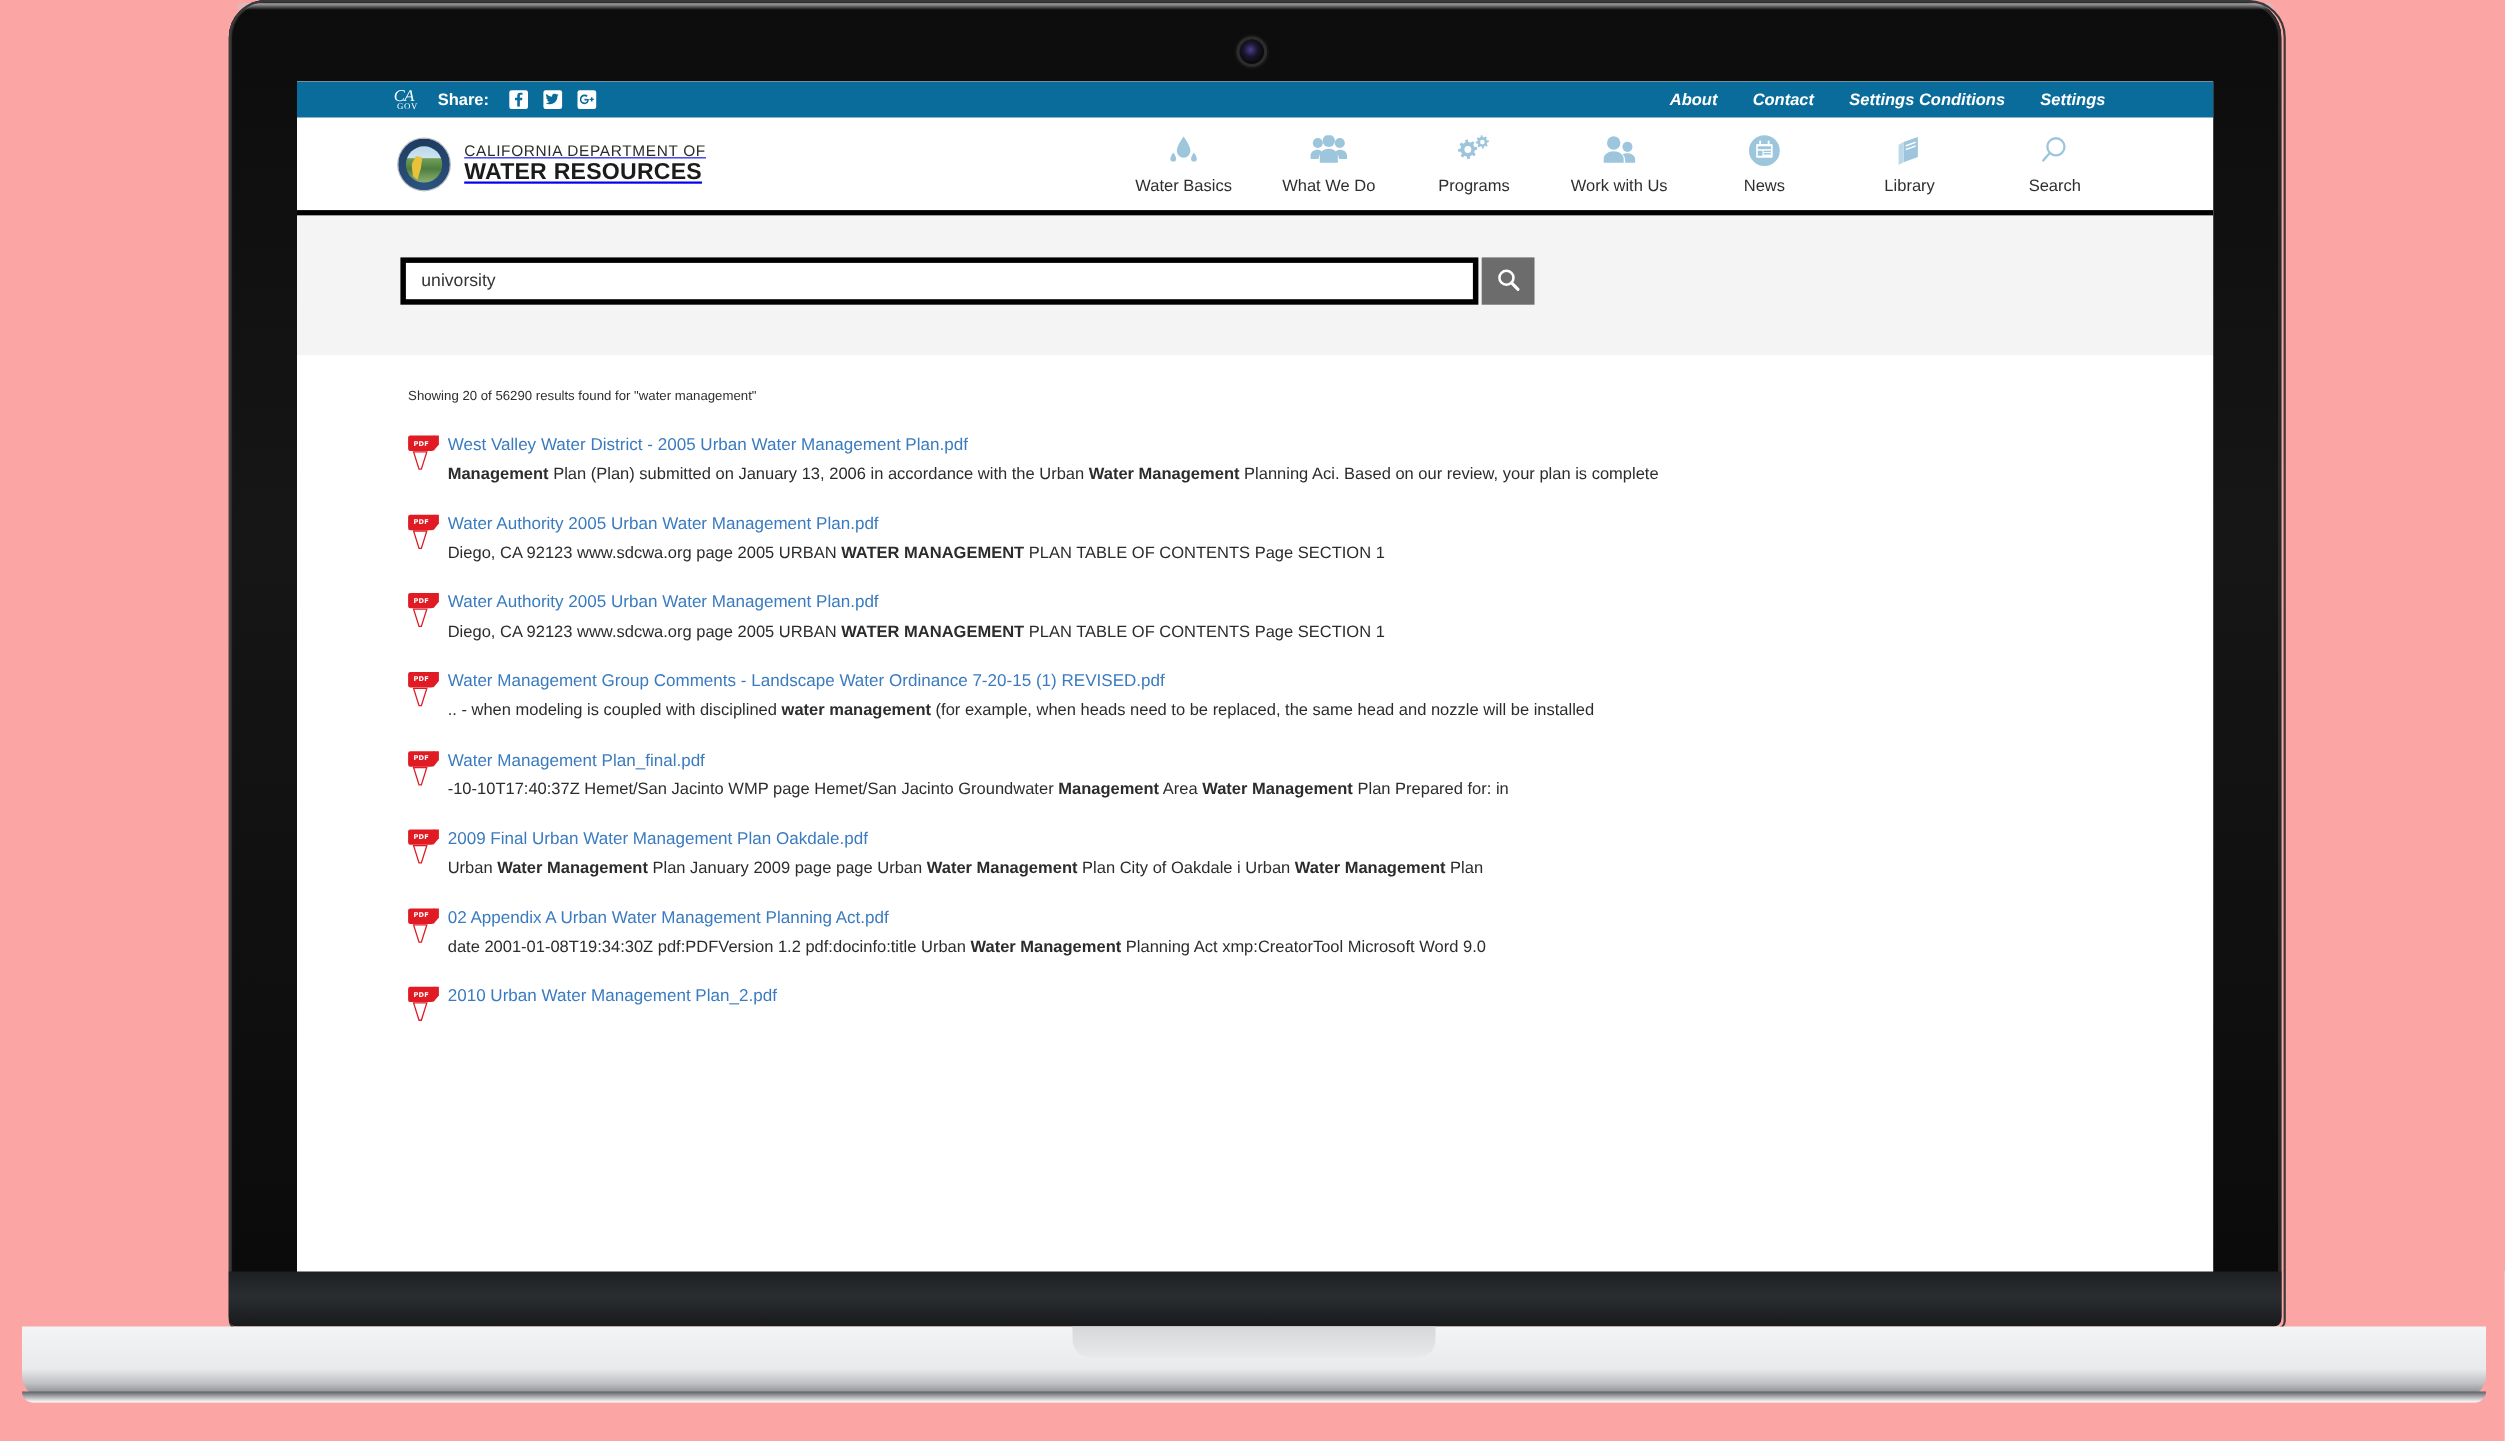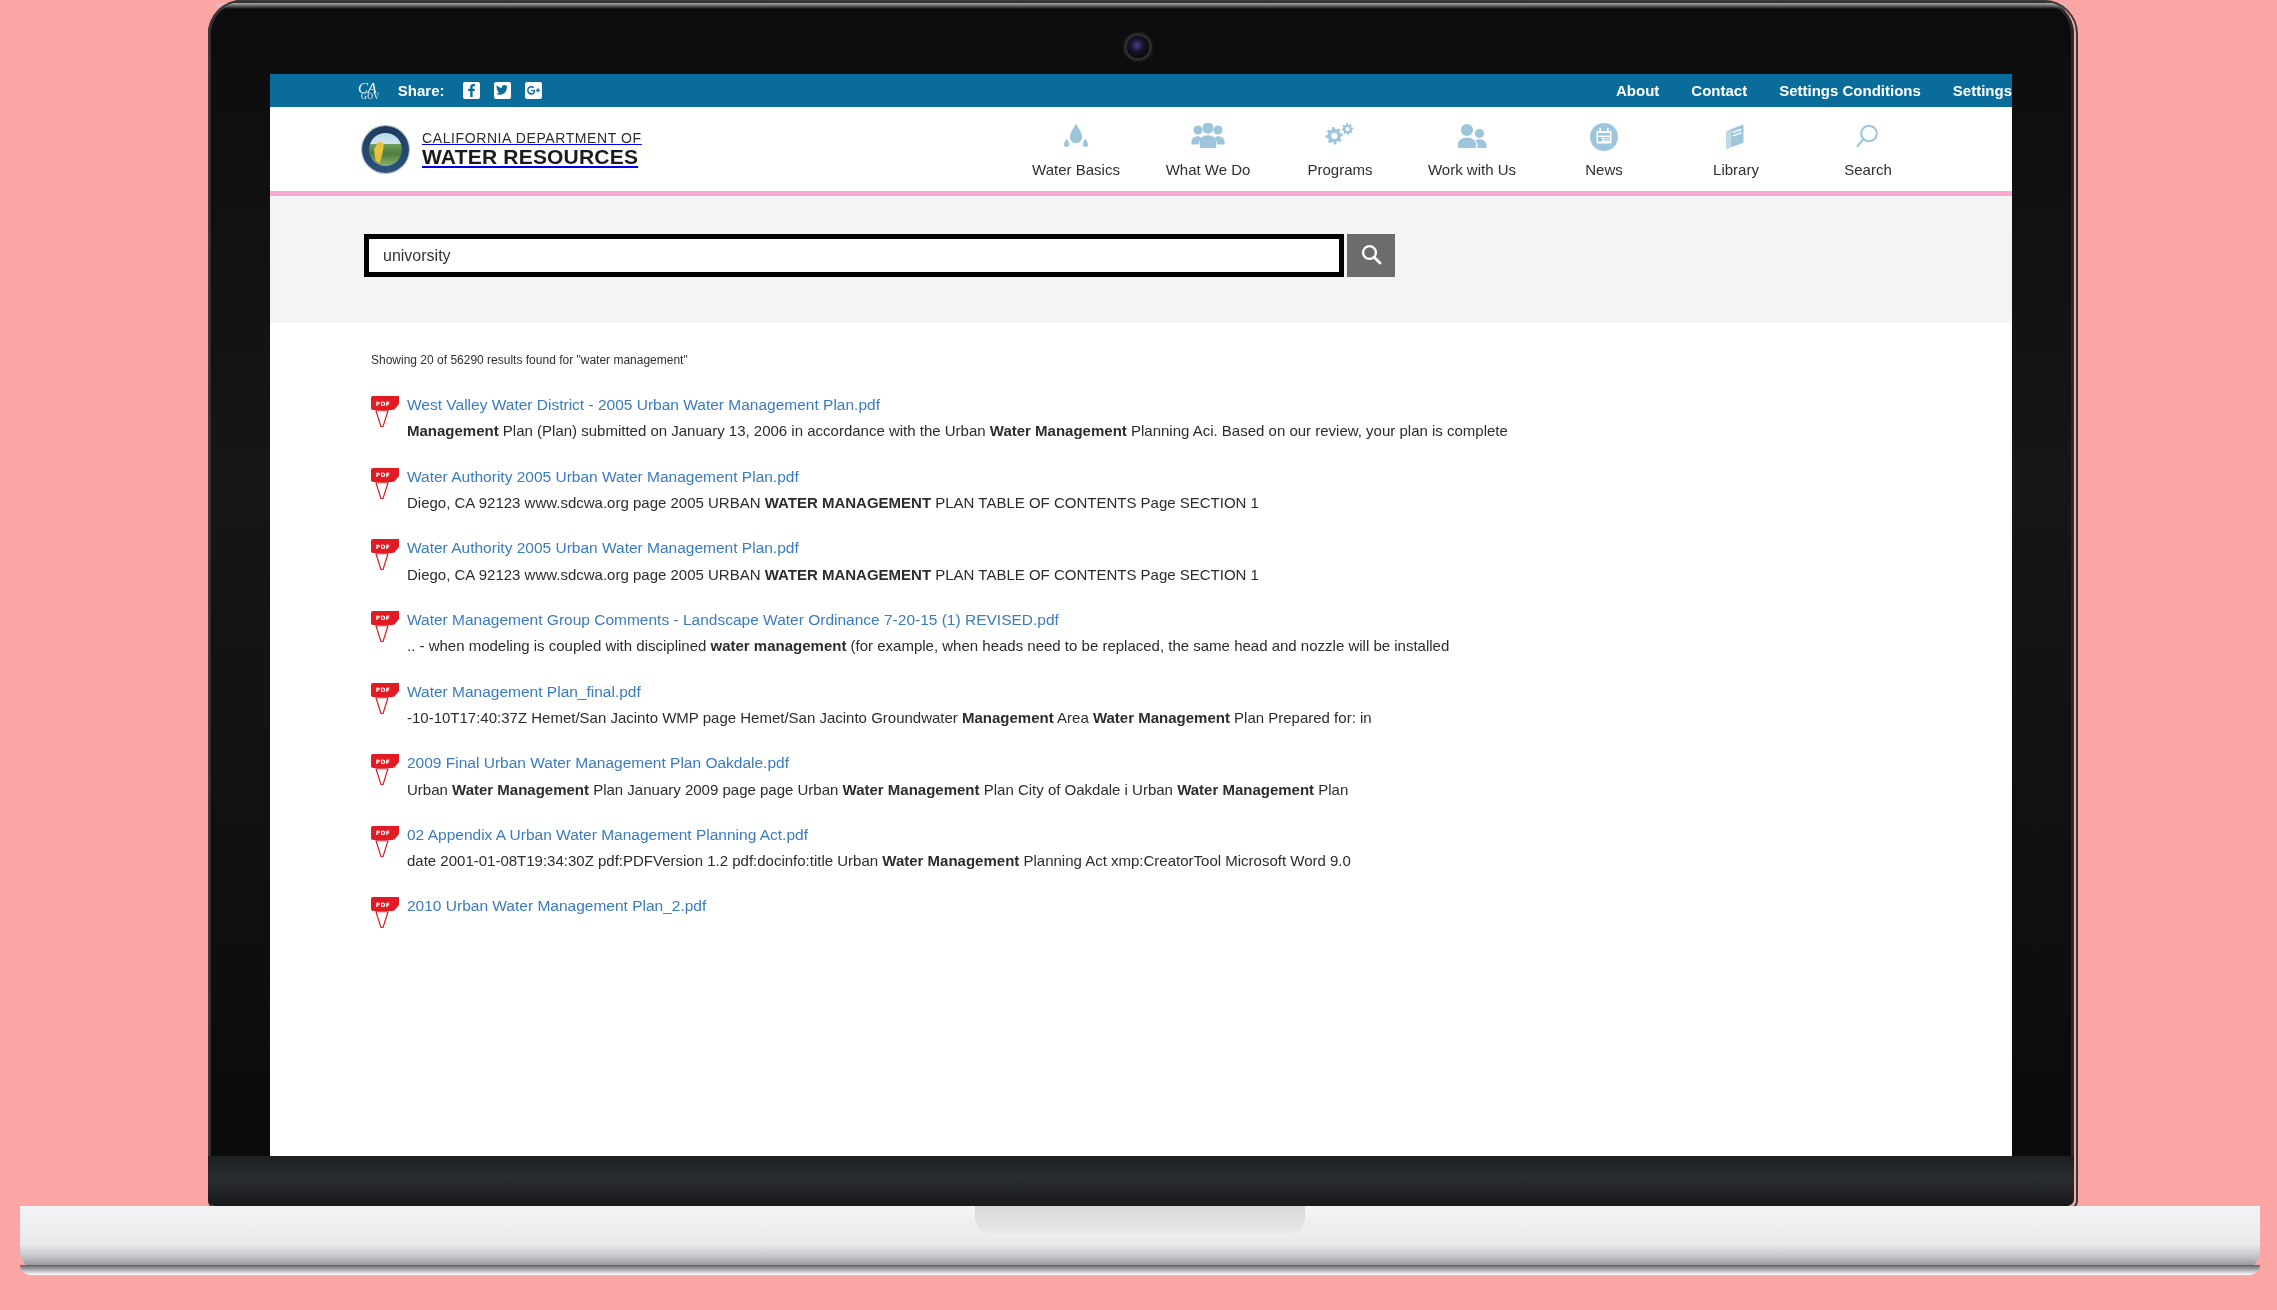--- a/index.html
+++ b/index.html
@@ -150,39 +150,41 @@
     color: #0a6c9a;
     border-radius: 2px;
     display: flex; align-items: center; justify-content: center;
     font-weight: bold;
     font-size: 13px;
     font-family: "DejaVu Sans", sans-serif;
     line-height: 1;
   }
   .utility-right {
     margin-left: auto;
+    margin-right: 98px;
     display: flex;
     align-items: flex-end;
     gap: 32px;
+    font-style: italic;
   }
   .utility-link {
     color: #ffffff;
     font-size: 15px;
     font-weight: bold;
     text-decoration: none;
     white-space: nowrap;
   }
 
   
   .site-header {
     height: 84px;
     background: #ffffff;
     display: flex;
     align-items: center;
-    border-bottom: 5px solid #f9a8d4;
+    border-bottom: 5px solid #000000;
   }
   .brand {
     display: flex;
     align-items: center;
     margin-left: 92px;
     gap: 13px;
   }
   .seal {
     width: 47px; height: 47px;
     border-radius: 50%;

